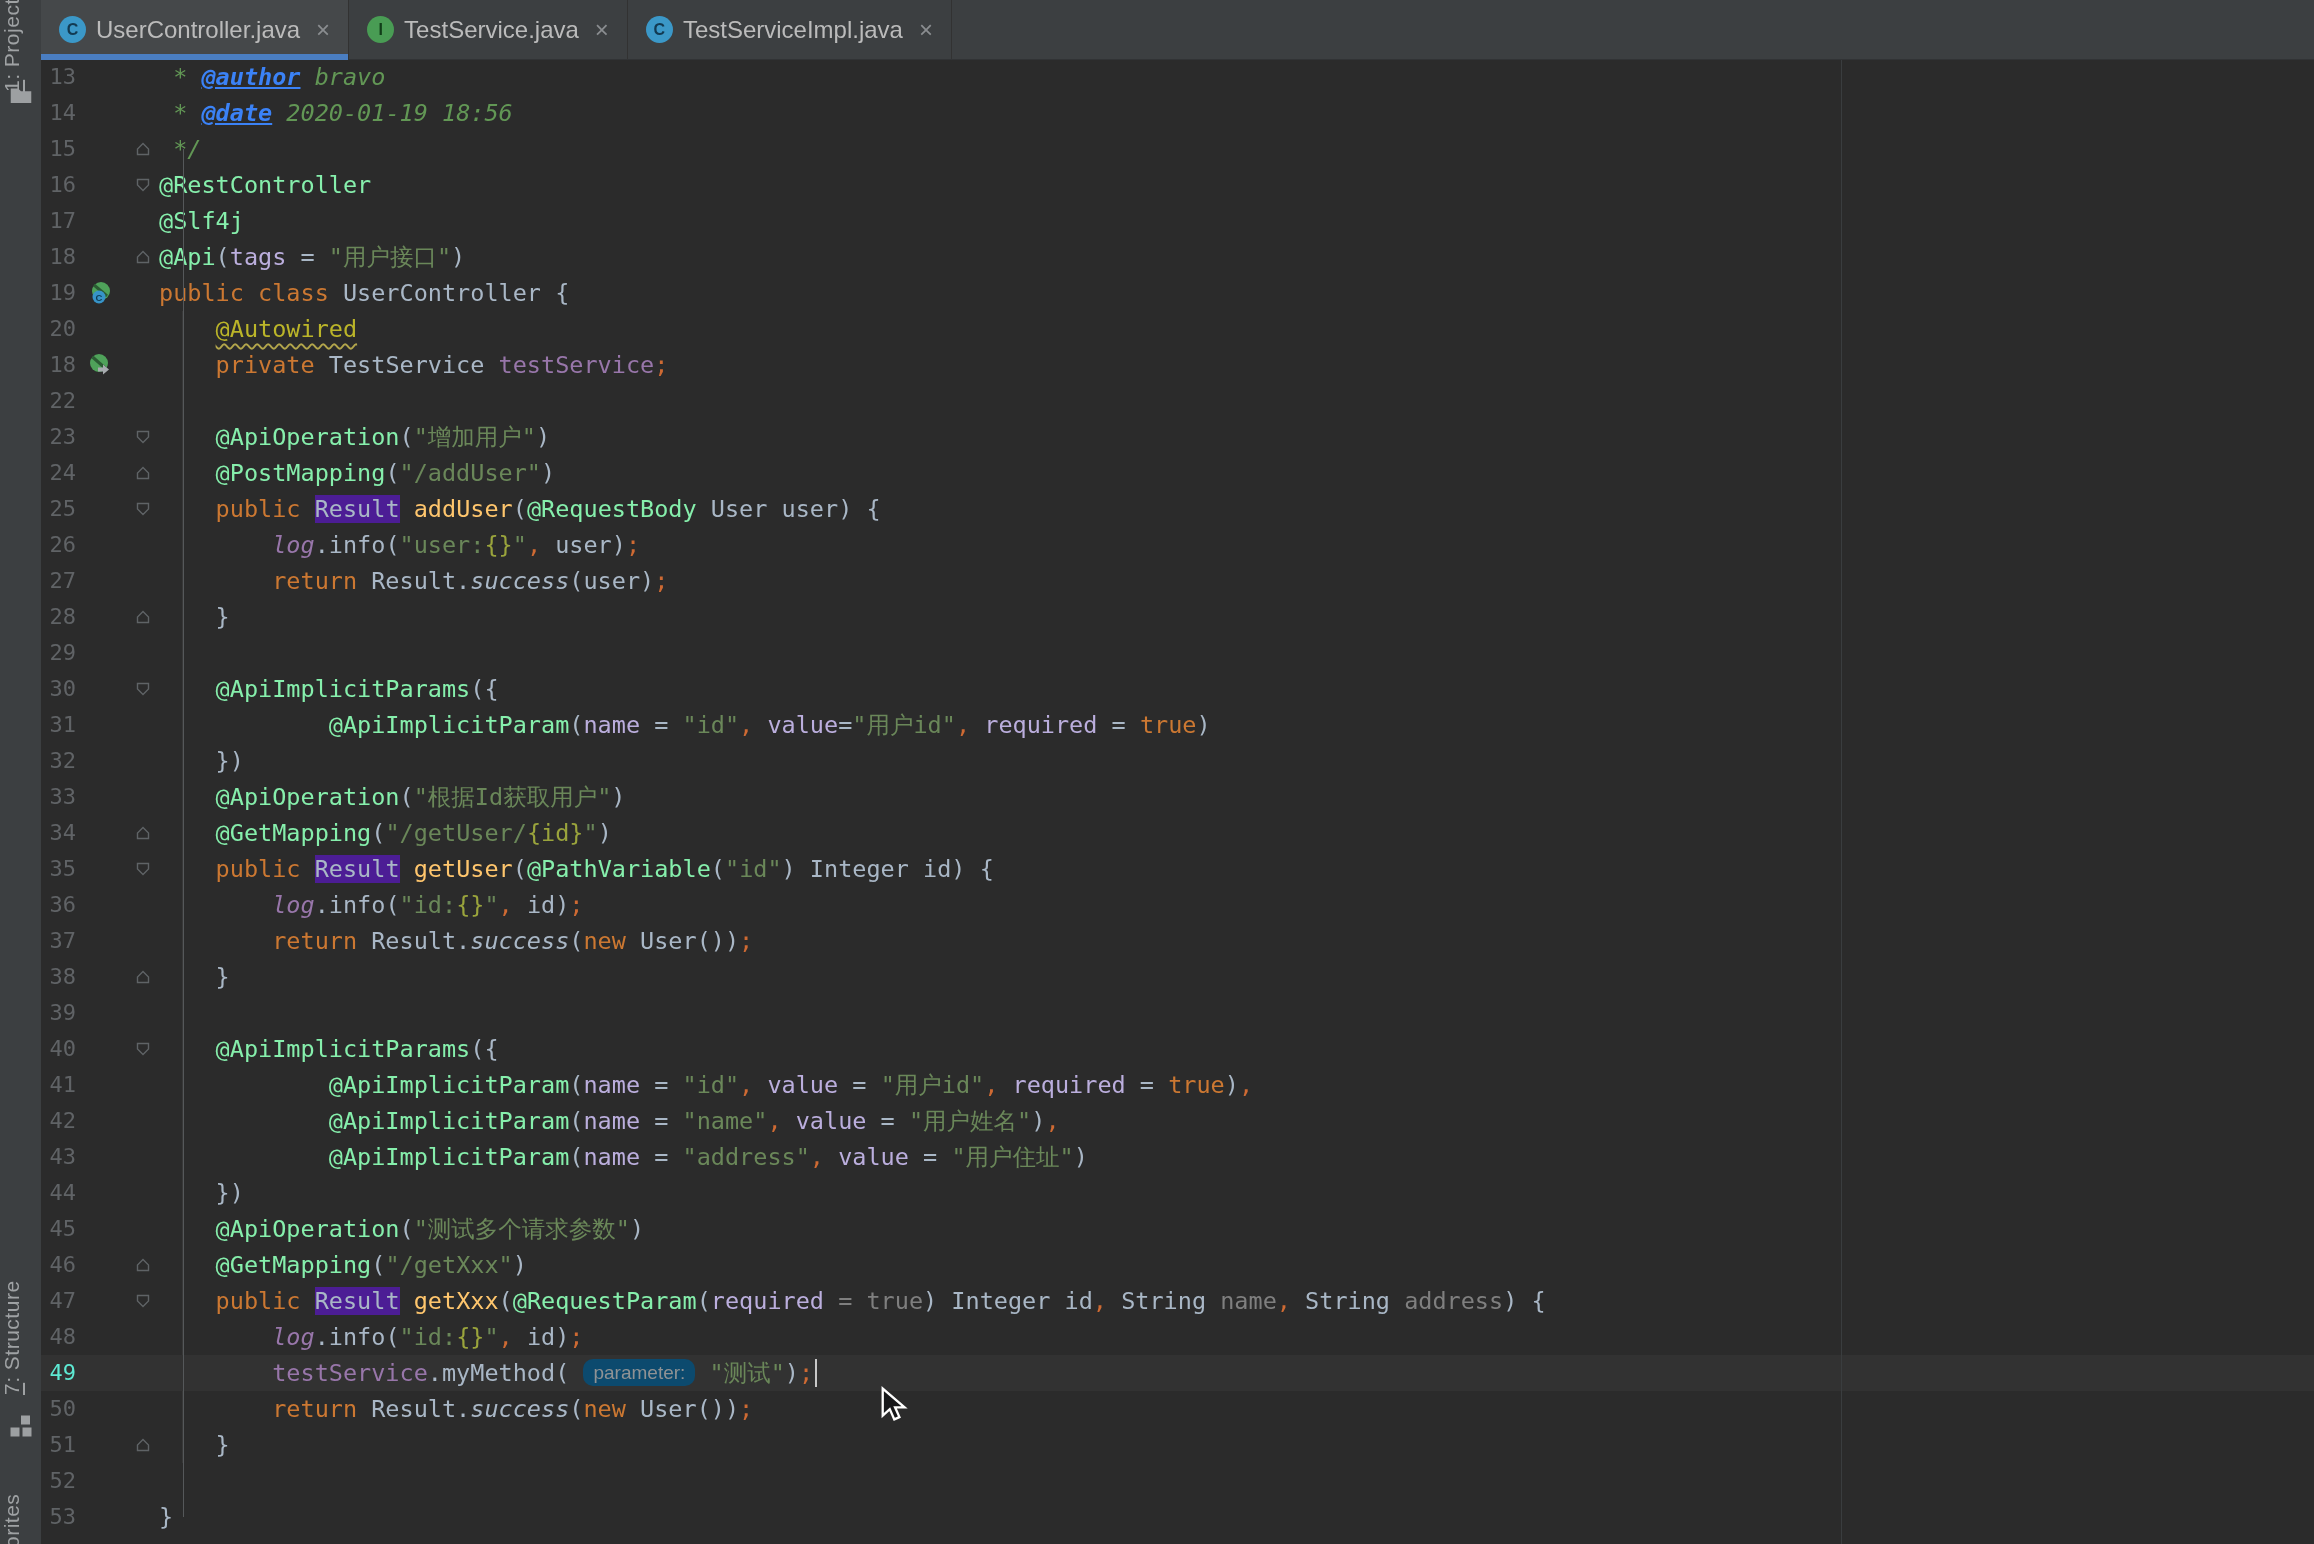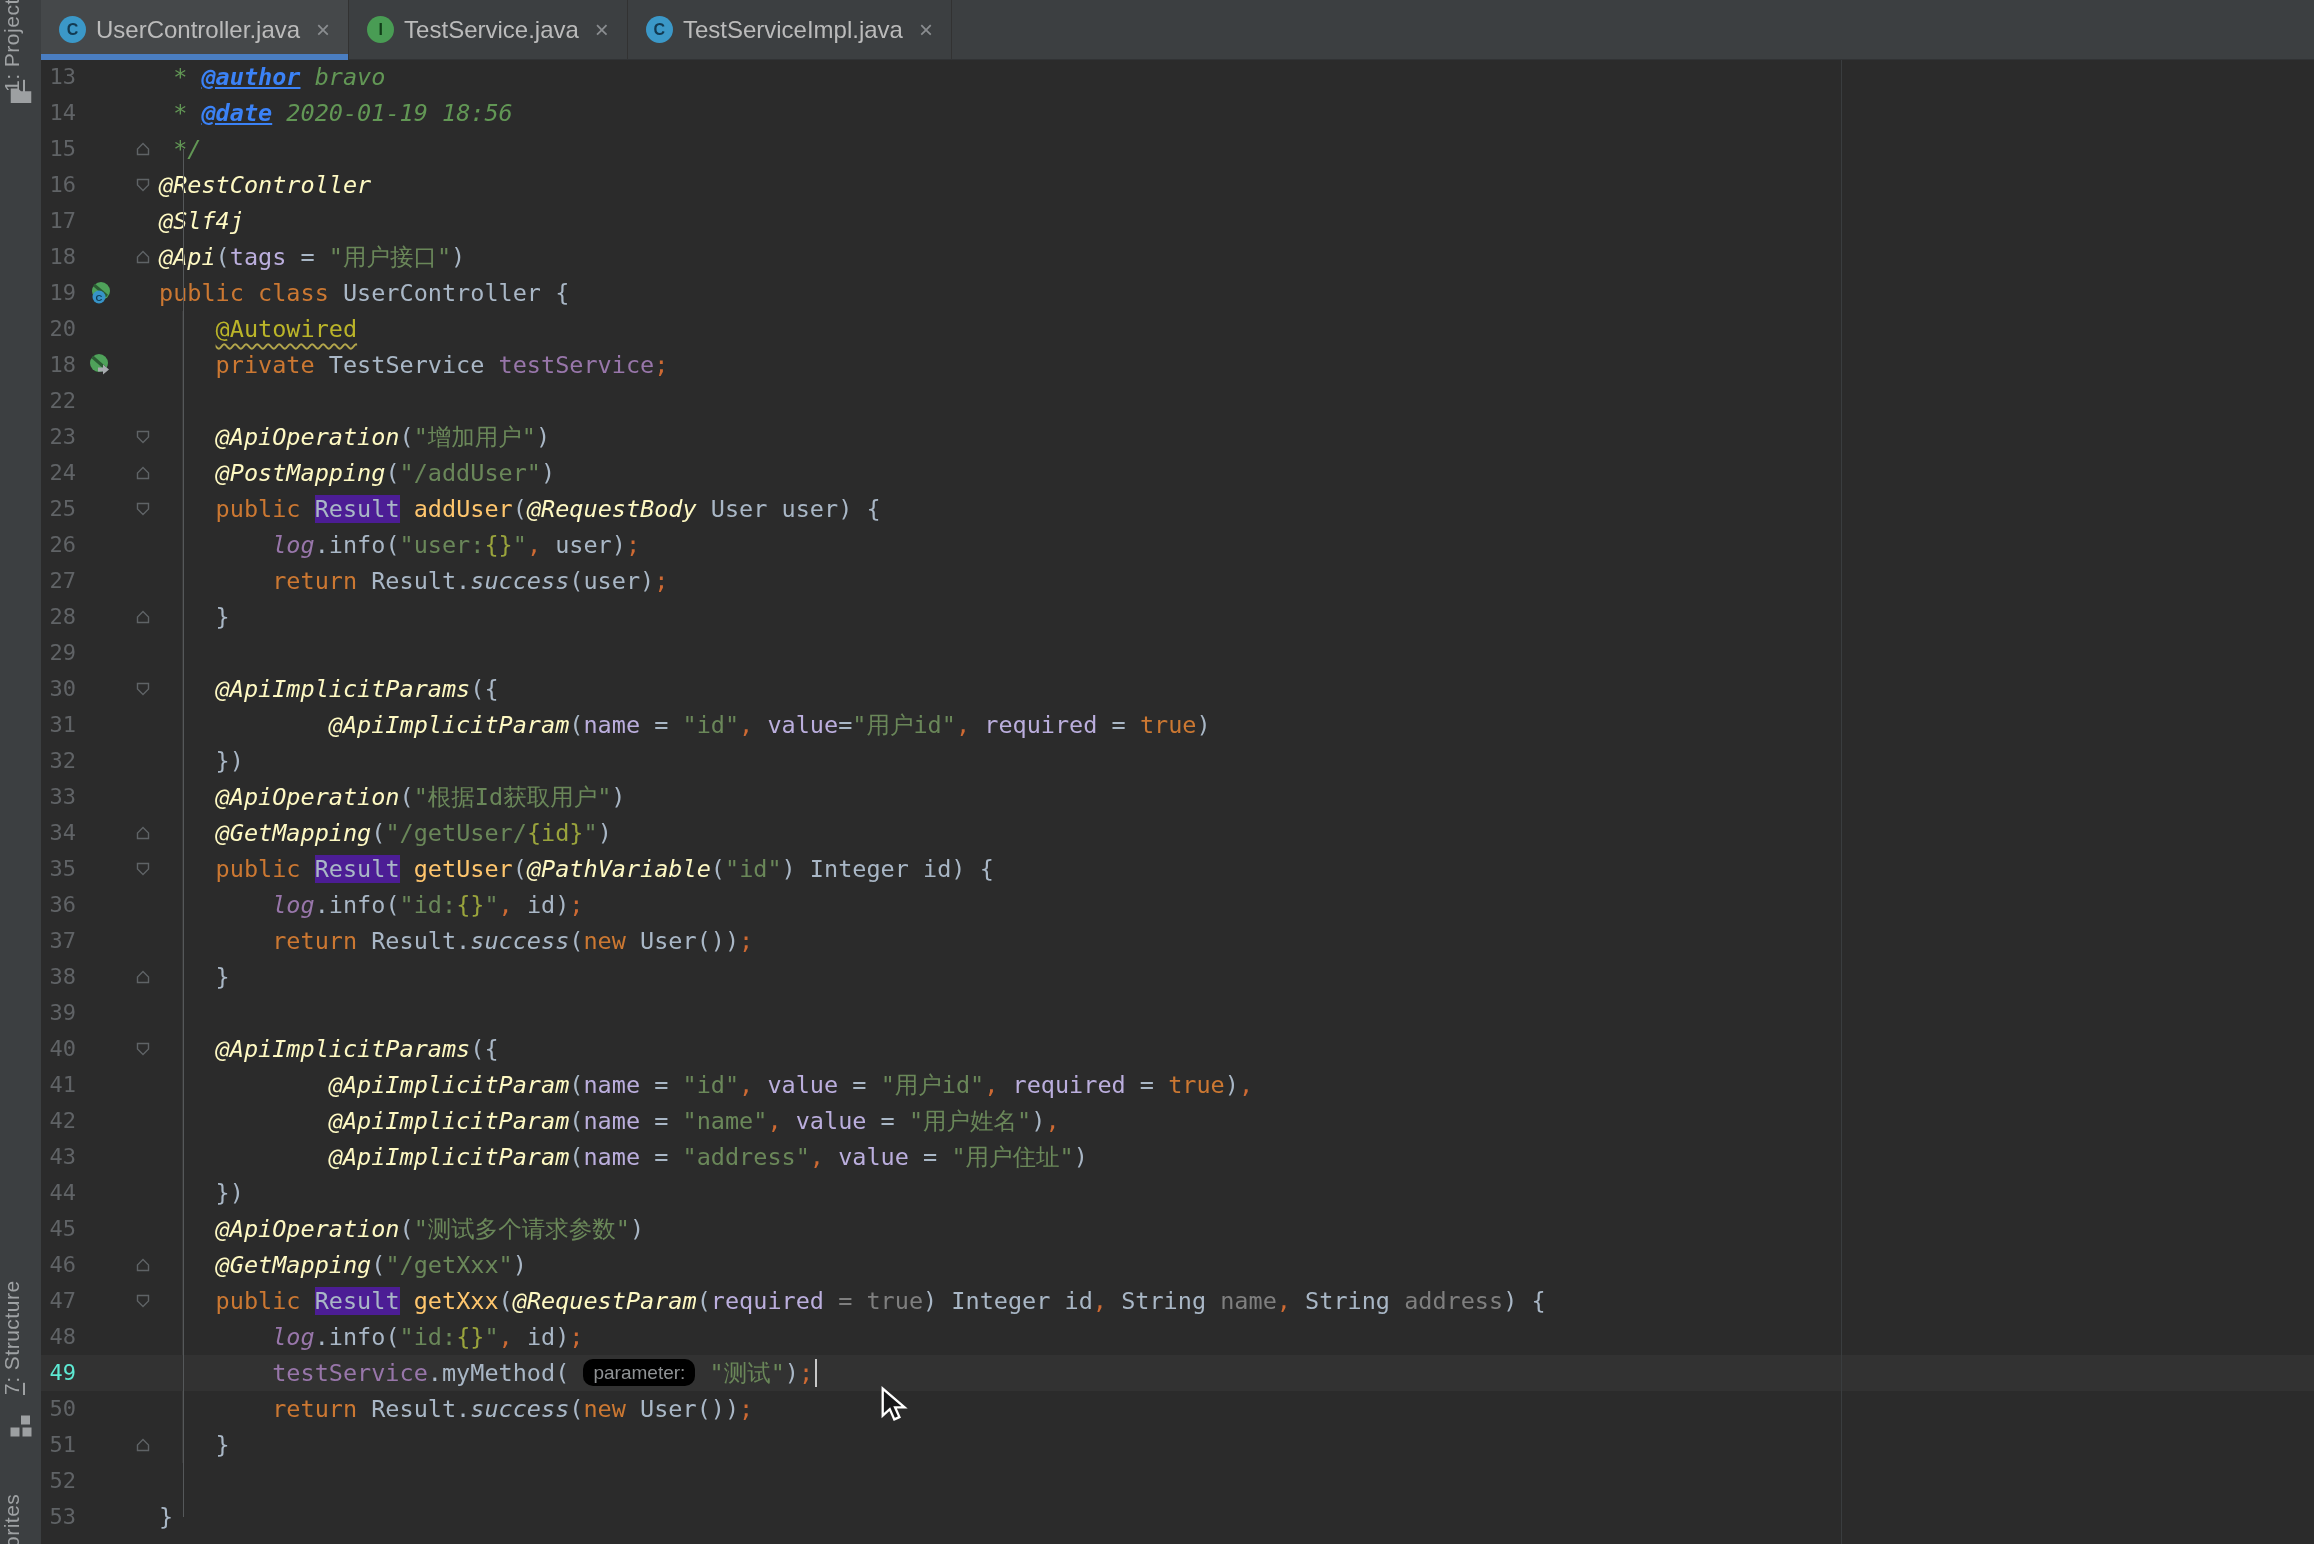--- a/index.html
+++ b/index.html
@@ -37,35 +37,35 @@
   .numcol{width:35px;text-align:right;color:#606366;font-size:22px;}
   .row.current .numcol{color:#5eead4;}
   .beancol{width:50px;display:flex;align-items:center;justify-content:center;}
   .foldcol{width:33px;display:flex;align-items:center;justify-content:center;position:relative;z-index:2;}
   .codecol{flex:1;margin:0;font:inherit;color:#A9B7C6;}
   pre.codecol{margin:0;}
 
   
   .tk-d{color:#A9B7C6;}
   .tk-k{color:#CC7832;}
-  .tk-a{color:#fef9c3;font-style:italic;}
+  .tk-a{color:#86efac;}
   .tk-aw{color:#BBB529;text-decoration:underline wavy #B3A64B 1.5px;text-underline-offset:6px;}
   .tk-s{color:#6A8759;}
   .tk-sp{color:#9AA43C;}
   .tk-c{color:#629755;font-style:italic;}
   .tk-ct{color:#3b82f6;font-style:italic;font-weight:bold;text-decoration:underline;}
   .tk-m{color:#FFC66D;}
   .tk-f{color:#9876AA;}
   .tk-fi{color:#9876AA;font-style:italic;}
   .tk-si{color:#A9B7C6;font-style:italic;}
   .tk-at{color:#BBAEDD;}
   .tk-g{color:#7F7F7F;}
   .tk-p{color:#CE6A33;}
   .tk-hl{color:#A9B7C6;background:#4c1d95;}
-  .tk-hint{display:inline-block;background:#000000;color:#8F9294;border-radius:10px;
+  .tk-hint{display:inline-block;background:#0c4a6e;color:#8F9294;border-radius:10px;
     font-family:"Liberation Sans",sans-serif;font-size:19px;line-height:27px;
     padding:0 10px;vertical-align:2px;}
   .caret{display:inline-block;width:2px;height:28px;background:#C8C8C8;vertical-align:-6px;margin-left:2px;}
 
   
   #fold-line{position:absolute;left:142px;width:1px;background:#55585A;z-index:1;}
   #indent-guide{position:absolute;left:141px;width:1px;background:#383838;}
   #margin-guide{position:absolute;left:1800px;top:0;bottom:0;width:1px;background:#3A3D3F;}
 
   #mouse-cursor{position:absolute;z-index:9;}

